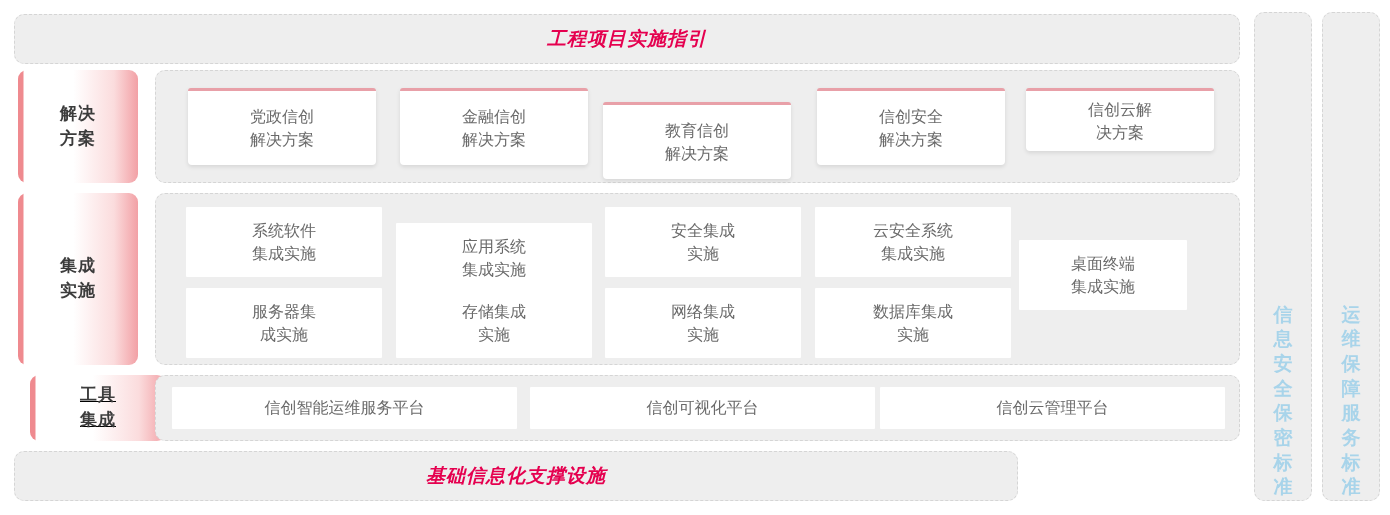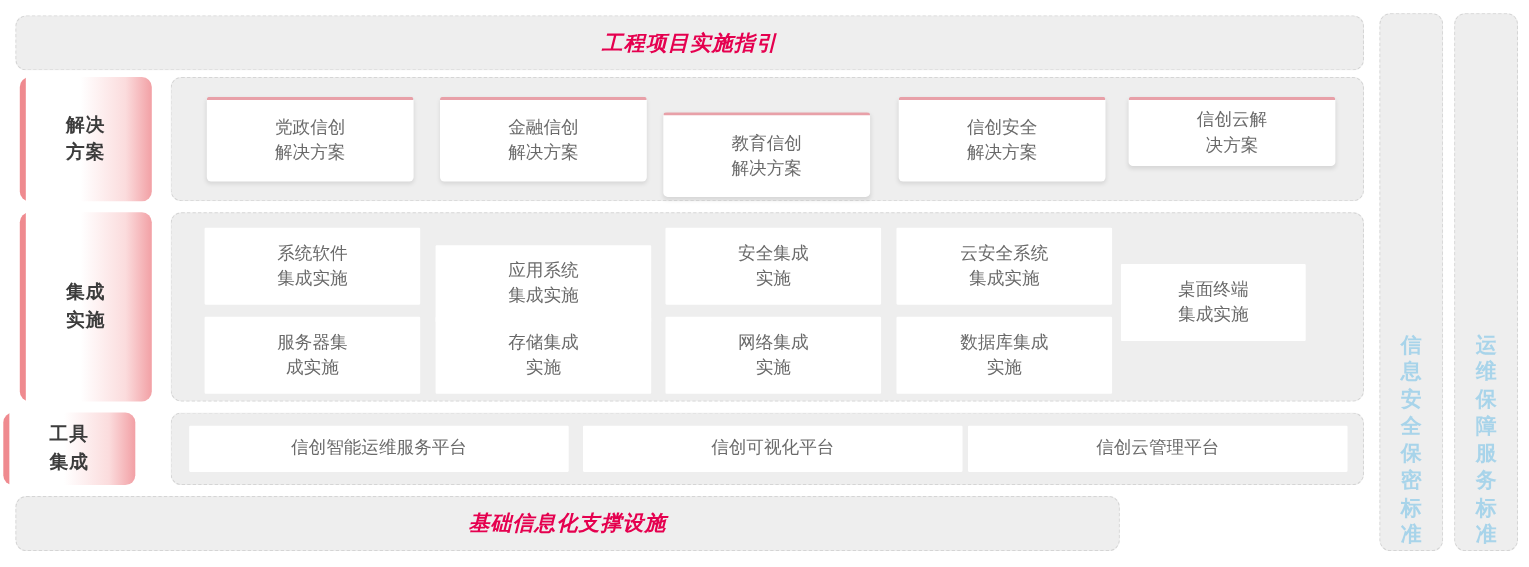--- a/index.html
+++ b/index.html
@@ -221,21 +221,21 @@
     </div>
   </div>
 
   <div class="card card-flat" style="left:1019px; top:240px; width:168px; height:70px;">
     <div>
       <div>桌面终端</div>
       <div>集成实施</div>
     </div>
   </div>
 
-  <div class="row-label" style="left:3px; top:375px; width:120px; height:66px;">
+  <div class="row-label" style="left:30px; top:375px; width:136px; height:66px;text-decoration:underline;">
     <div class="row-label-inner">
       <div>工具</div>
       <div>集成</div>
     </div>
   </div>
 
   <div class="panel" style="left:155px; top:375px; width:1085px; height:66px;"></div>
 
   <div class="card card-flat" style="left:172px; top:387px; width:345px; height:42px;">
     <span>信创智能运维服务平台</span>

